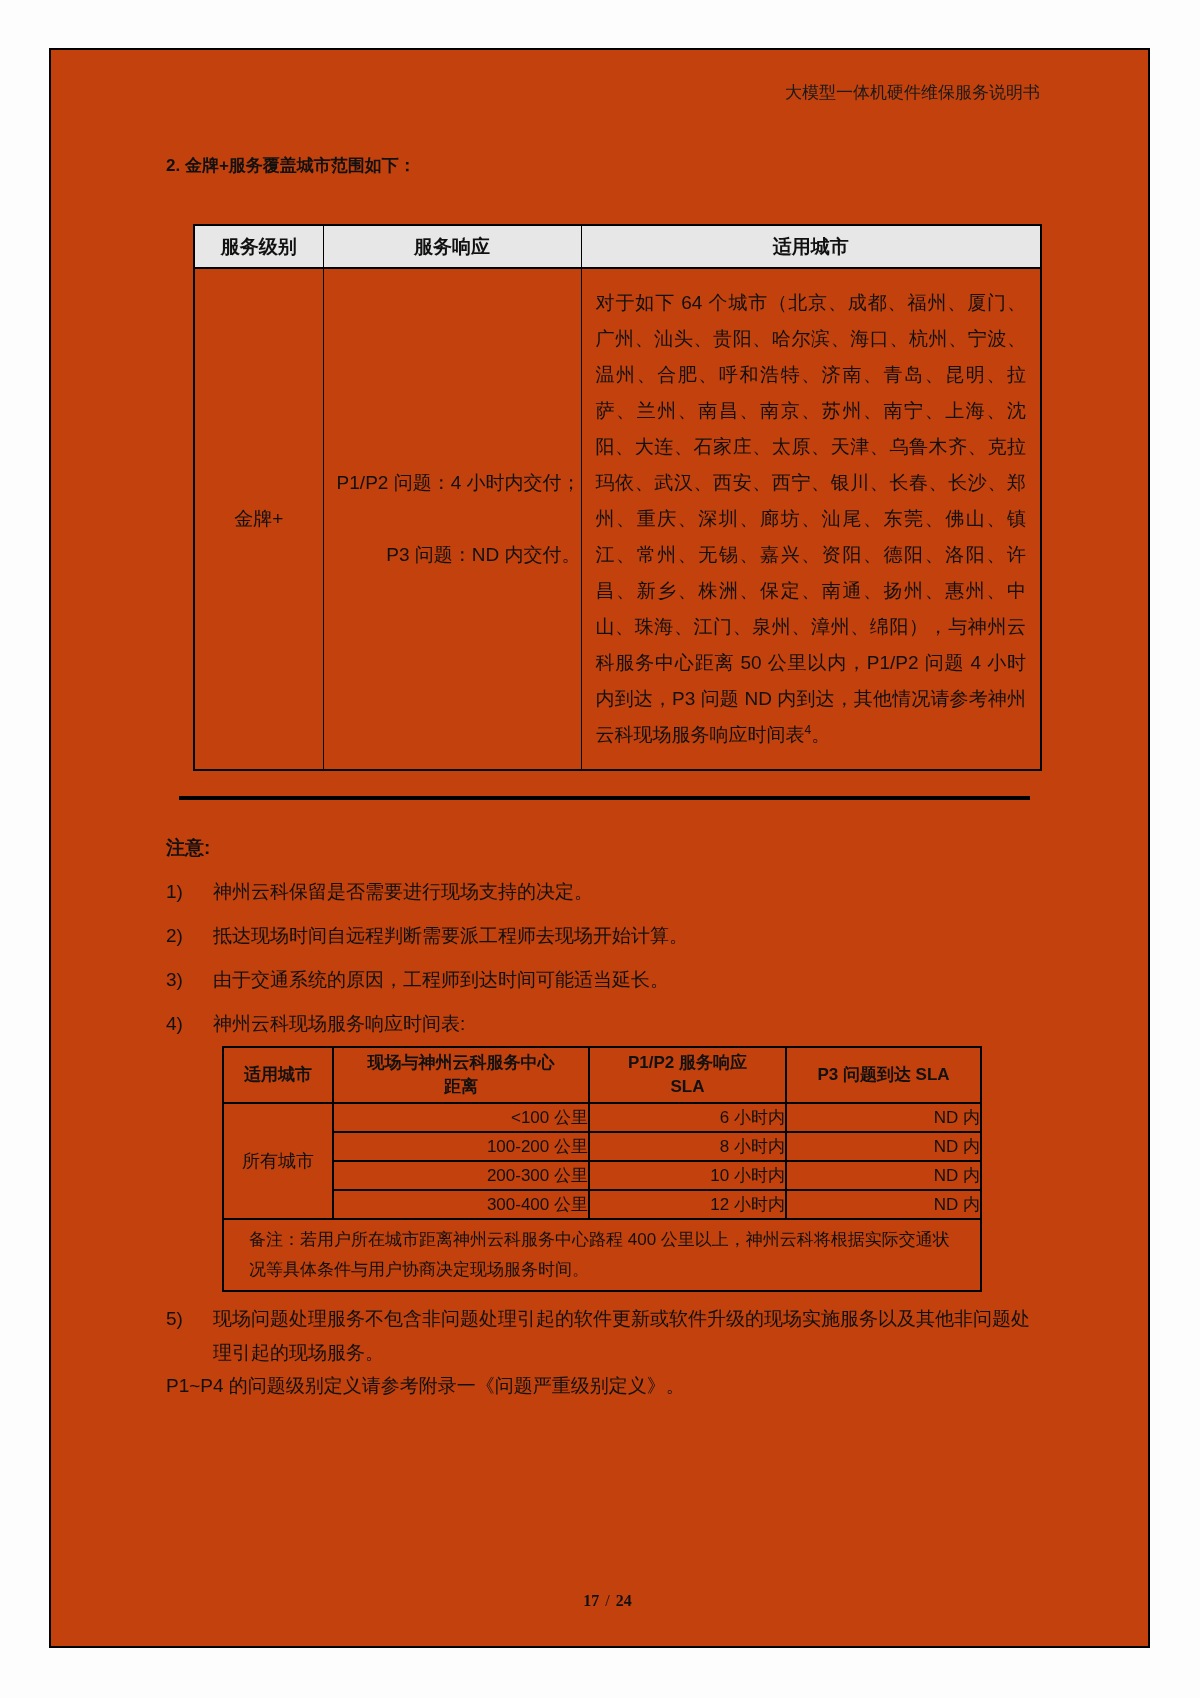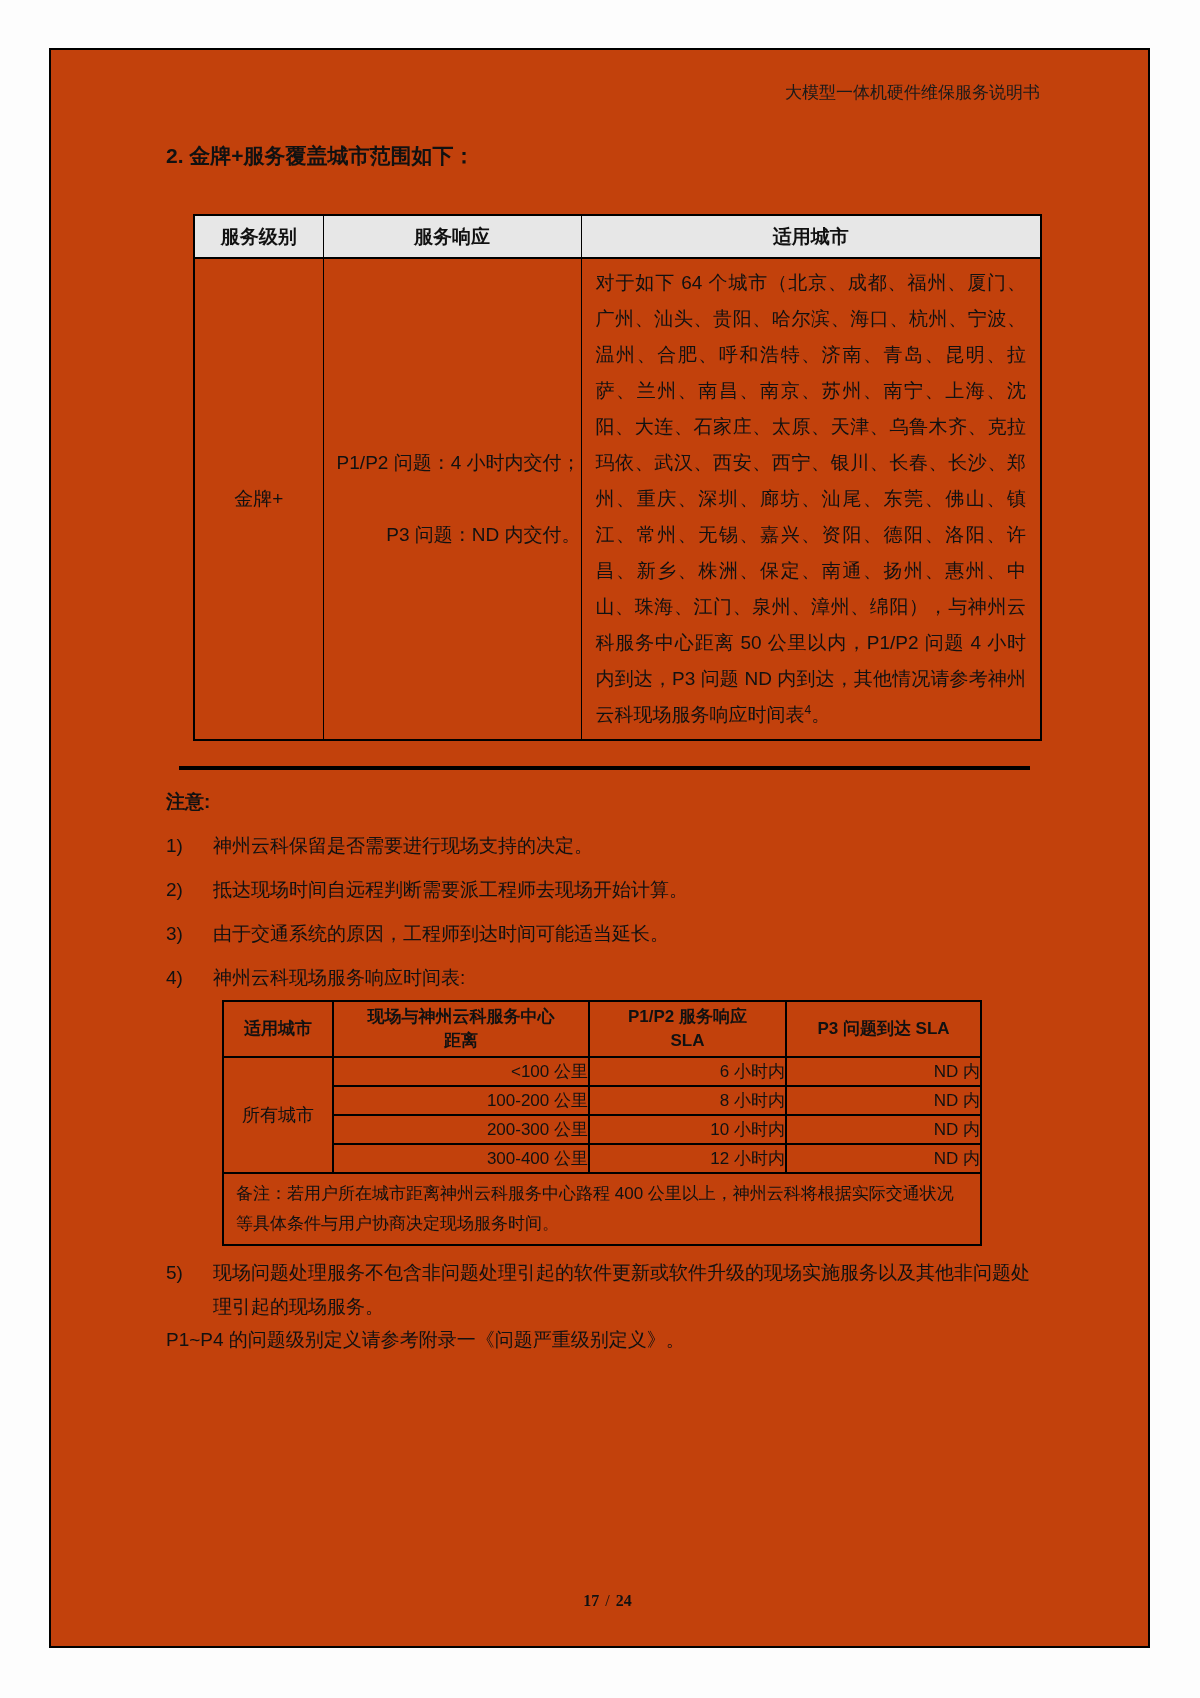--- a/index.html
+++ b/index.html
@@ -29,22 +29,22 @@
   }
   .doc-title {
     margin-top: 33px;
     text-align: right;
     font-family: "Liberation Serif", "DejaVu Serif", serif;
     font-size: 17px;
     line-height: 20px;
     color: #1a1a1a;
   }
   .section-heading {
-    margin-top: 40px;
-    font-size: 21px;
+    margin-top: 50px;
+    font-size: 17px;
     line-height: 26px;
     font-weight: bold;
   }
   
   table.t1 {
     margin: 45px 0 11px 27px;
     width: 847px;
     border-collapse: collapse;
     table-layout: fixed;
     border: 2px solid #000;
@@ -58,37 +58,37 @@
     background: #e7e7e7;
     height: 43px;
     font-weight: bold;
     text-align: center;
     border-bottom: 2px solid #000;
   }
   table.t1 td.level-cell { text-align: center; }
   table.t1 td.response-cell { text-align: right; line-height: 36px; }
   table.t1 td.response-cell p + p { margin-top: 36px; }
   table.t1 td.cities-cell {
-    padding: 6px 14px;
+    padding: 16px 14px;
     line-height: 36px;
     text-align: justify;
     text-justify: inter-ideograph;
     vertical-align: top;
   }
   table.t1 td.cities-cell sup { font-size: 12px; line-height: 0; }
   
   .heavy-rule {
     margin: 25px 0 0 13px;
     width: 851px;
     height: 4px;
     background: #000;
   }
   
   .notice-label {
-    margin-top: 20px;
+    margin-top: 36px;
     font-size: 19px;
     font-weight: bold;
     line-height: 24px;
   }
   .note-item {
     display: flex;
     margin-top: 20px;
     font-size: 19px;
     line-height: 24px;
   }
@@ -111,21 +111,21 @@
   table.t2 thead th {
     height: 56px;
     font-weight: bold;
     text-align: center;
     line-height: 24px;
     white-space: pre-line;
   }
   table.t2 td.scope-cell { text-align: center; font-size: 18px; }
   table.t2 td.data-cell { height: 29px; padding: 2px 0 2px 12px; text-align: right; }
   table.t2 td.remark-cell {
-    padding: 5px 12px;
+    padding: 5px 25px;
     line-height: 30px;
     text-align: left;
   }
   
   .closing-note {
     margin-top: 4px;
     font-size: 19px;
     line-height: 24px;
   }
   .footer {

